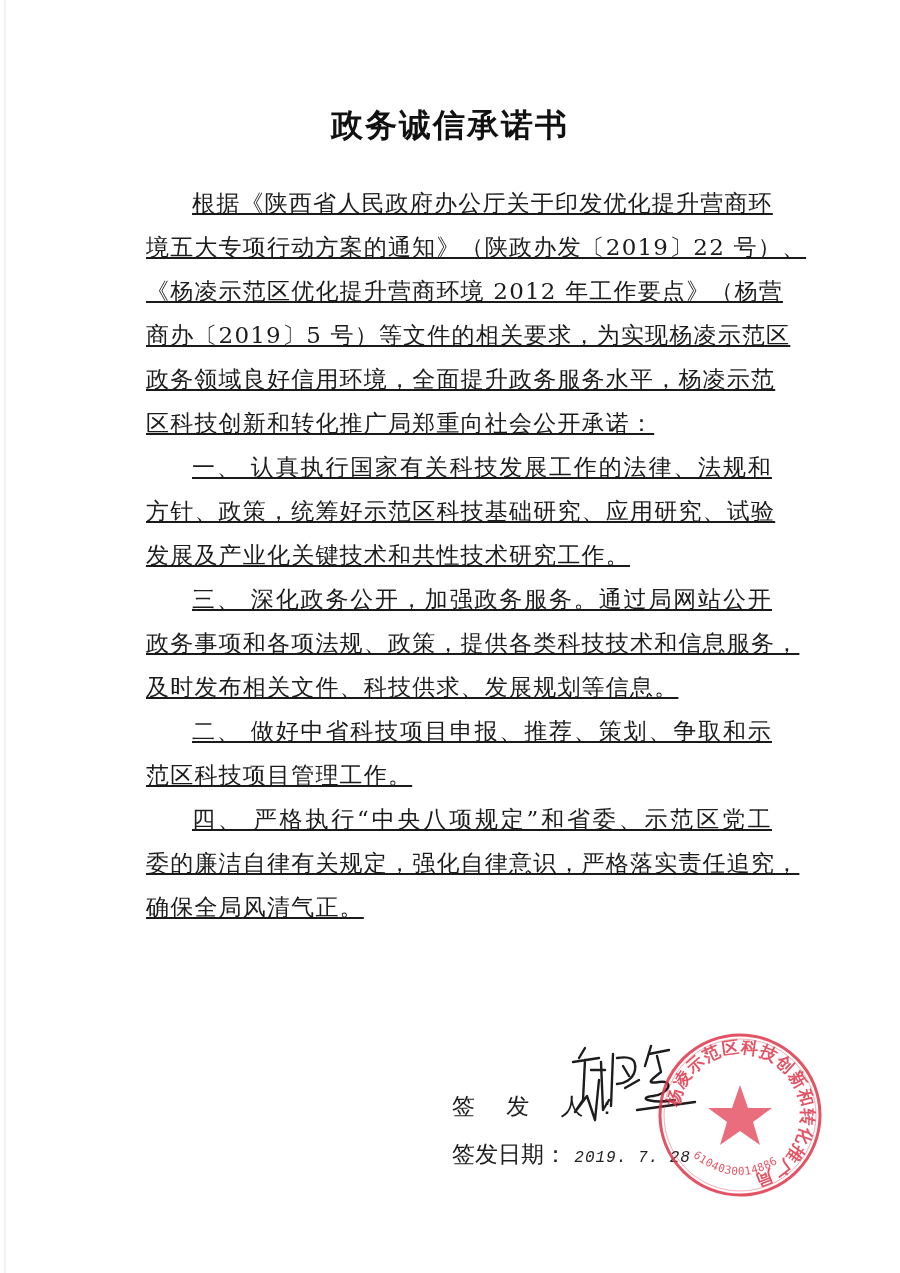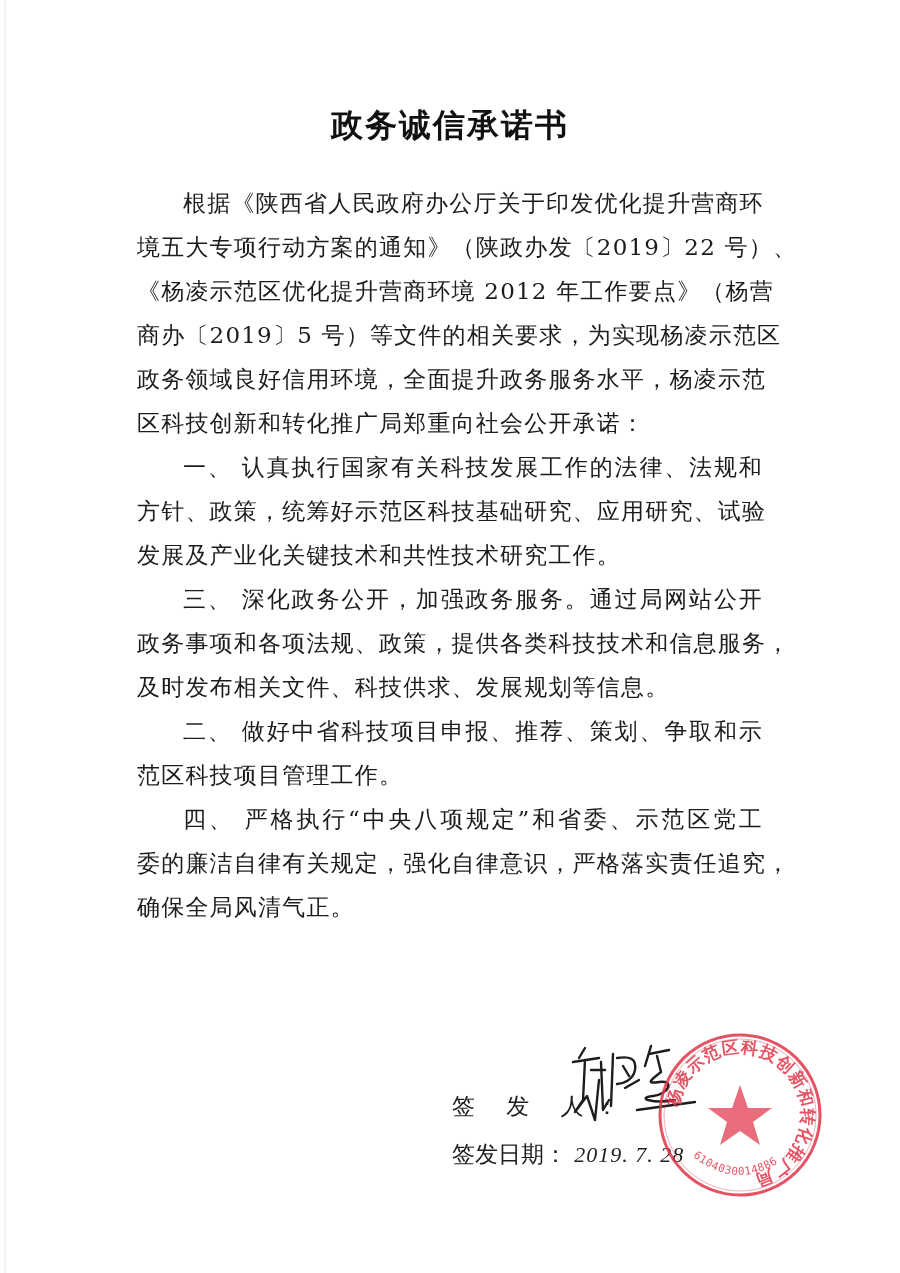--- a/index.html
+++ b/index.html
@@ -30,23 +30,24 @@
       top: 104px;
       text-align: center;
       font-size: 32px;
       font-weight: bold;
       letter-spacing: 2px;
       color: #111;
       font-family: "DejaVu Sans", "Liberation Sans", sans-serif;
     }
     .body-text {
       position: absolute;
-      left: 137px;
+      left: 146px;
       top: 181px;
       width: 626px;
+      text-decoration: underline;
     }
     .para {
       margin: 0;
       font-size: 23px;
       line-height: 44px;
       text-align: justify;
       text-align-last: left;
       letter-spacing: 1.2px;
       color: #1c1c1c;
     }
@@ -71,23 +72,23 @@
     }
     .sign-row {
       height: 48px;
       line-height: 48px;
       white-space: nowrap;
     }
     .sign-label-sparse {
       letter-spacing: 12px;
     }
     .handwritten-date {
-      font-family: Liberation Serif, serif;
+      font-family: Liberation Mono, monospace;
       font-style: italic;
-      font-size: 22px;
+      font-size: 16px;
       letter-spacing: 1px;
       color: #222;
     }
     .signature {
       position: absolute;
       left: 565px;
       top: 1040px;
       width: 180px;
       height: 90px;
     }

